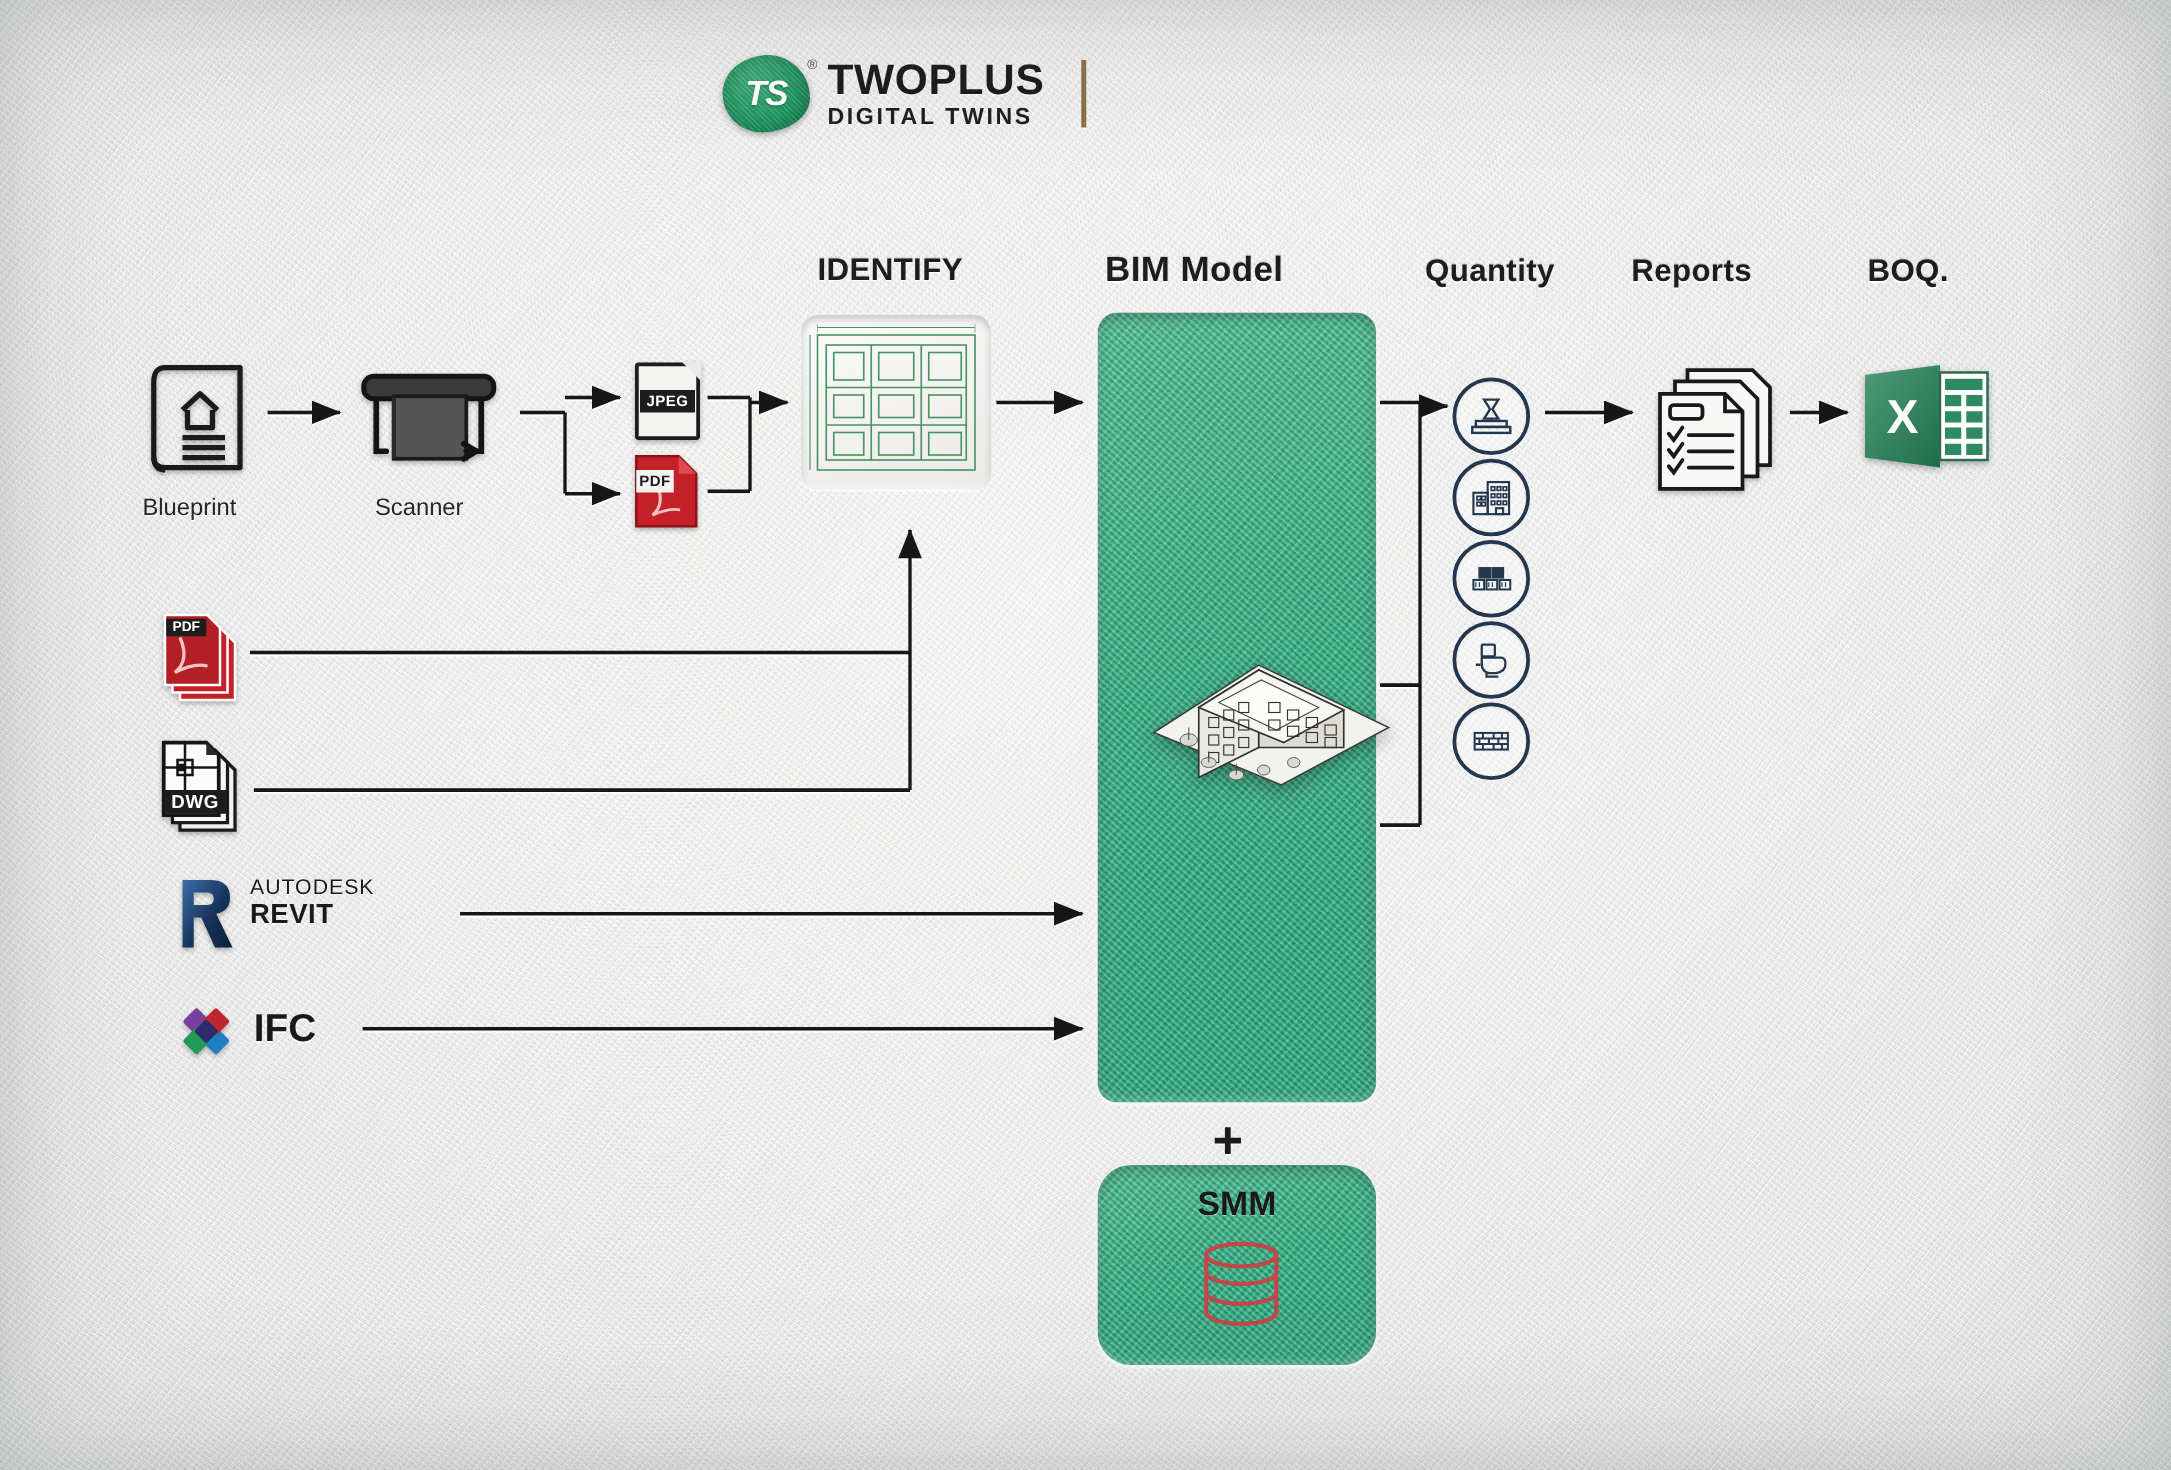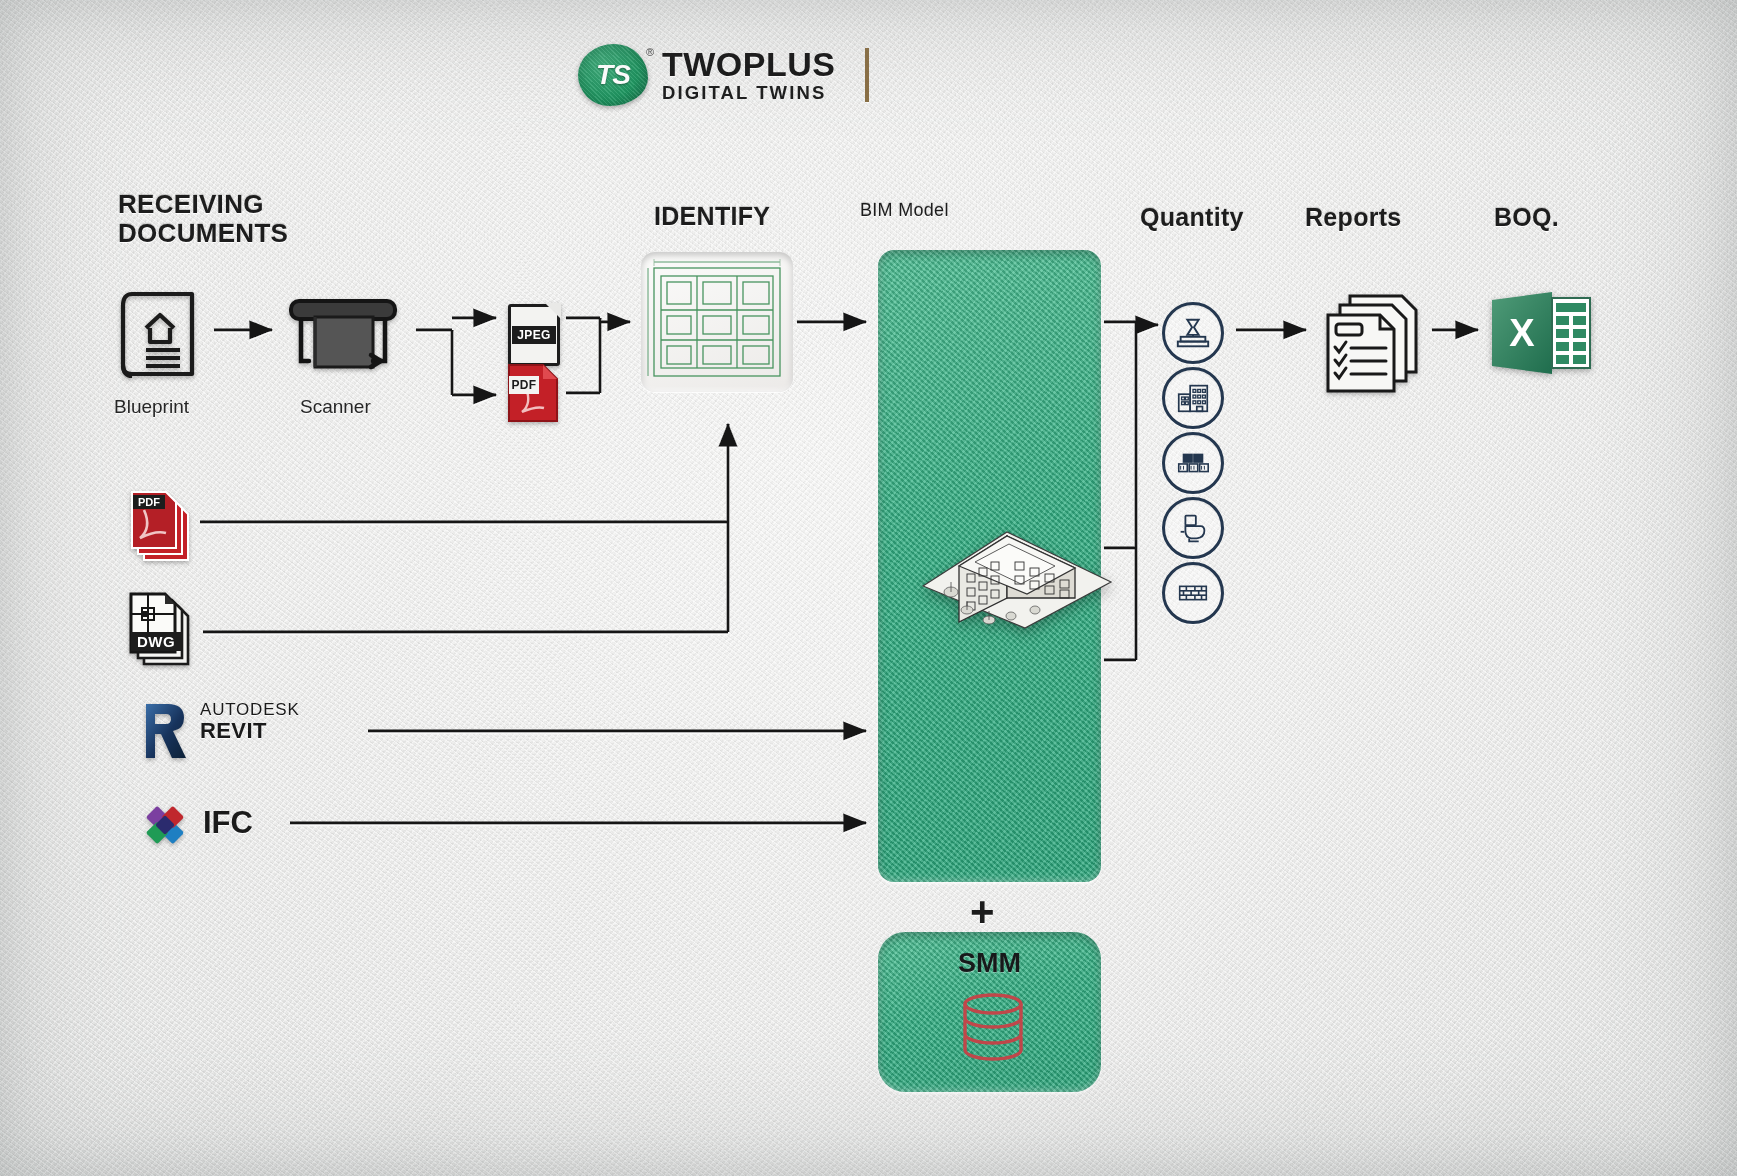--- a/index.html
+++ b/index.html
@@ -101,21 +101,21 @@
 
   
   .heading {
     position: absolute;
     font-weight: 800;
     letter-spacing: .3px;
     white-space: pre-line;
   }
   #h-receiving { left: 118px; top: 190px; font-size: 26px; line-height: 1.12; }
   #h-identify  { left: 654px; top: 202px; font-size: 25px; }
-  #h-bim       { left: 860px; top: 200px; font-size: 18px; font-weight: 400; }
+  #h-bim       { left: 884px; top: 200px; font-size: 28px; font-weight: 700; }
   #h-quantity  { left: 1140px; top: 203px; font-size: 25px; font-weight: 700; }
   #h-reports   { left: 1305px; top: 203px; font-size: 25px; font-weight: 700; text-align: right; }
   #h-boq       { left: 1494px; top: 203px; font-size: 25px; font-weight: 700; }
 
   
   .caption {
     position: absolute;
     font-size: 19px;
     color: #262626;
     text-shadow: 0 1px 0 rgba(255,255,255,.9);
@@ -136,21 +136,21 @@
   #ic-pdfsm     { left: 506px; top: 362px; width: 54px; height: 62px; }
   
   #ic-pdfstack  { left: 128px; top: 490px; width: 64px; height: 76px; }
   
   #ic-dwg       { left: 128px; top: 592px; width: 68px; height: 78px; }
   
   #ic-revit     { left: 138px; top: 700px; width: 54px; height: 62px; }
   
   #ic-ifc       { left: 140px; top: 800px; width: 50px; height: 50px; }
 
-  .fileicon { position: relative; width: 100%; height: 100%; margin-top: 14px; }
+  .fileicon { position: relative; width: 100%; height: 100%; }
   .fileicon .sheet {
     position: absolute; inset: 0;
     background: #f3f3f1;
     border: 3px solid #1d1d1d;
     border-radius: 3px;
   }
   .fileicon .fold {
     position: absolute; right: -1px; top: -1px;
     width: 0; height: 0;
     border-left: 16px solid transparent;
@@ -286,22 +286,20 @@
       <div class="ts">TS</div>
       <div class="reg">®</div>
     </div>
     <div id="logo-words">
       <div class="w1">TWOPLUS</div>
       <div class="w2">DIGITAL TWINS</div>
     </div>
     <div id="logo-div"></div>
   </div>
 
-  <div class="heading deboss" id="h-receiving">RECEIVING
-DOCUMENTS</div>
   <div class="heading deboss" id="h-identify">IDENTIFY</div>
   <div class="heading deboss" id="h-bim">BIM Model</div>
   <div class="heading deboss" id="h-quantity">Quantity</div>
   <div class="heading deboss" id="h-reports">Reports</div>
   <div class="heading deboss" id="h-boq">BOQ.</div>
 
   <svg id="wires" width="1737" height="1176">
     <defs>
       <marker id="ah" markerWidth="9" markerHeight="9" refX="7.6" refY="3.2" orient="auto">
         <path d="M0,0 L8,3.2 L0,6.4 z" fill="#141414"></path>

